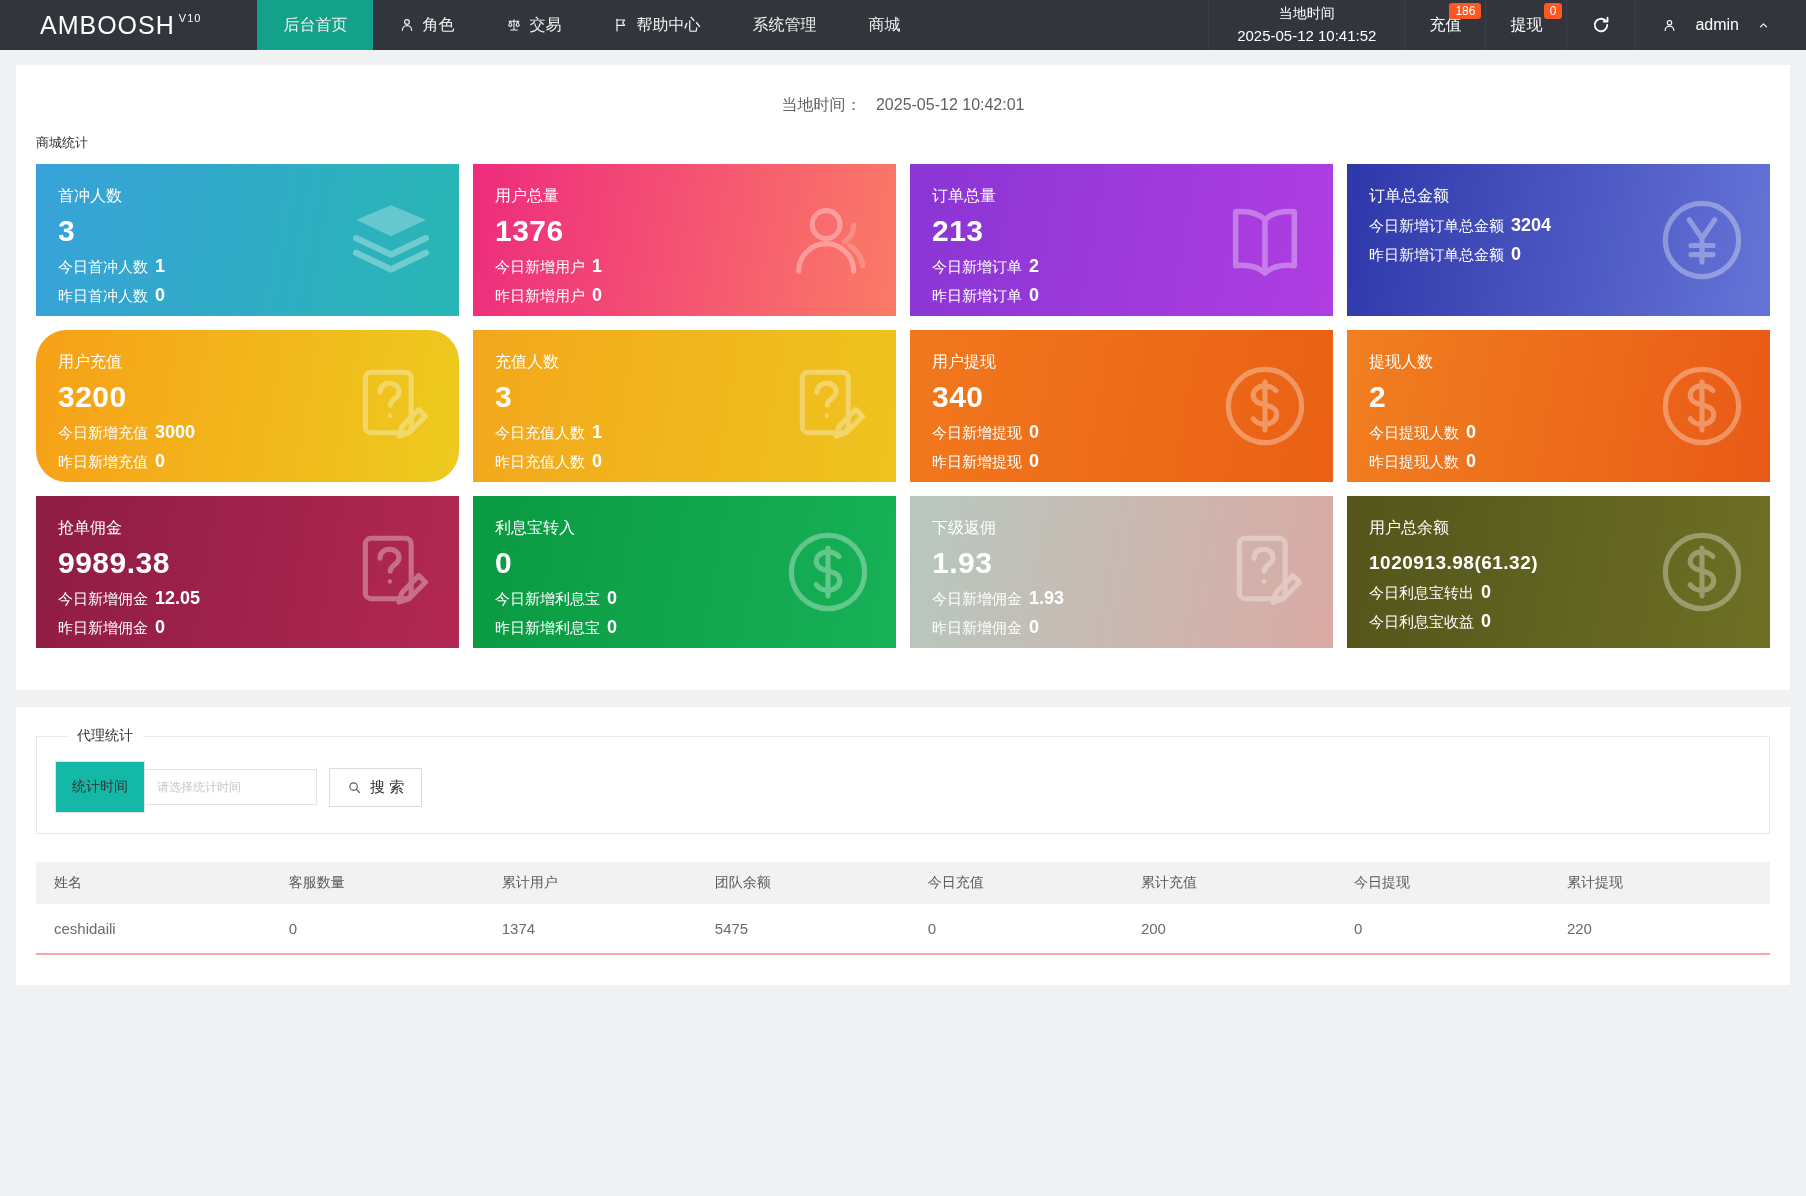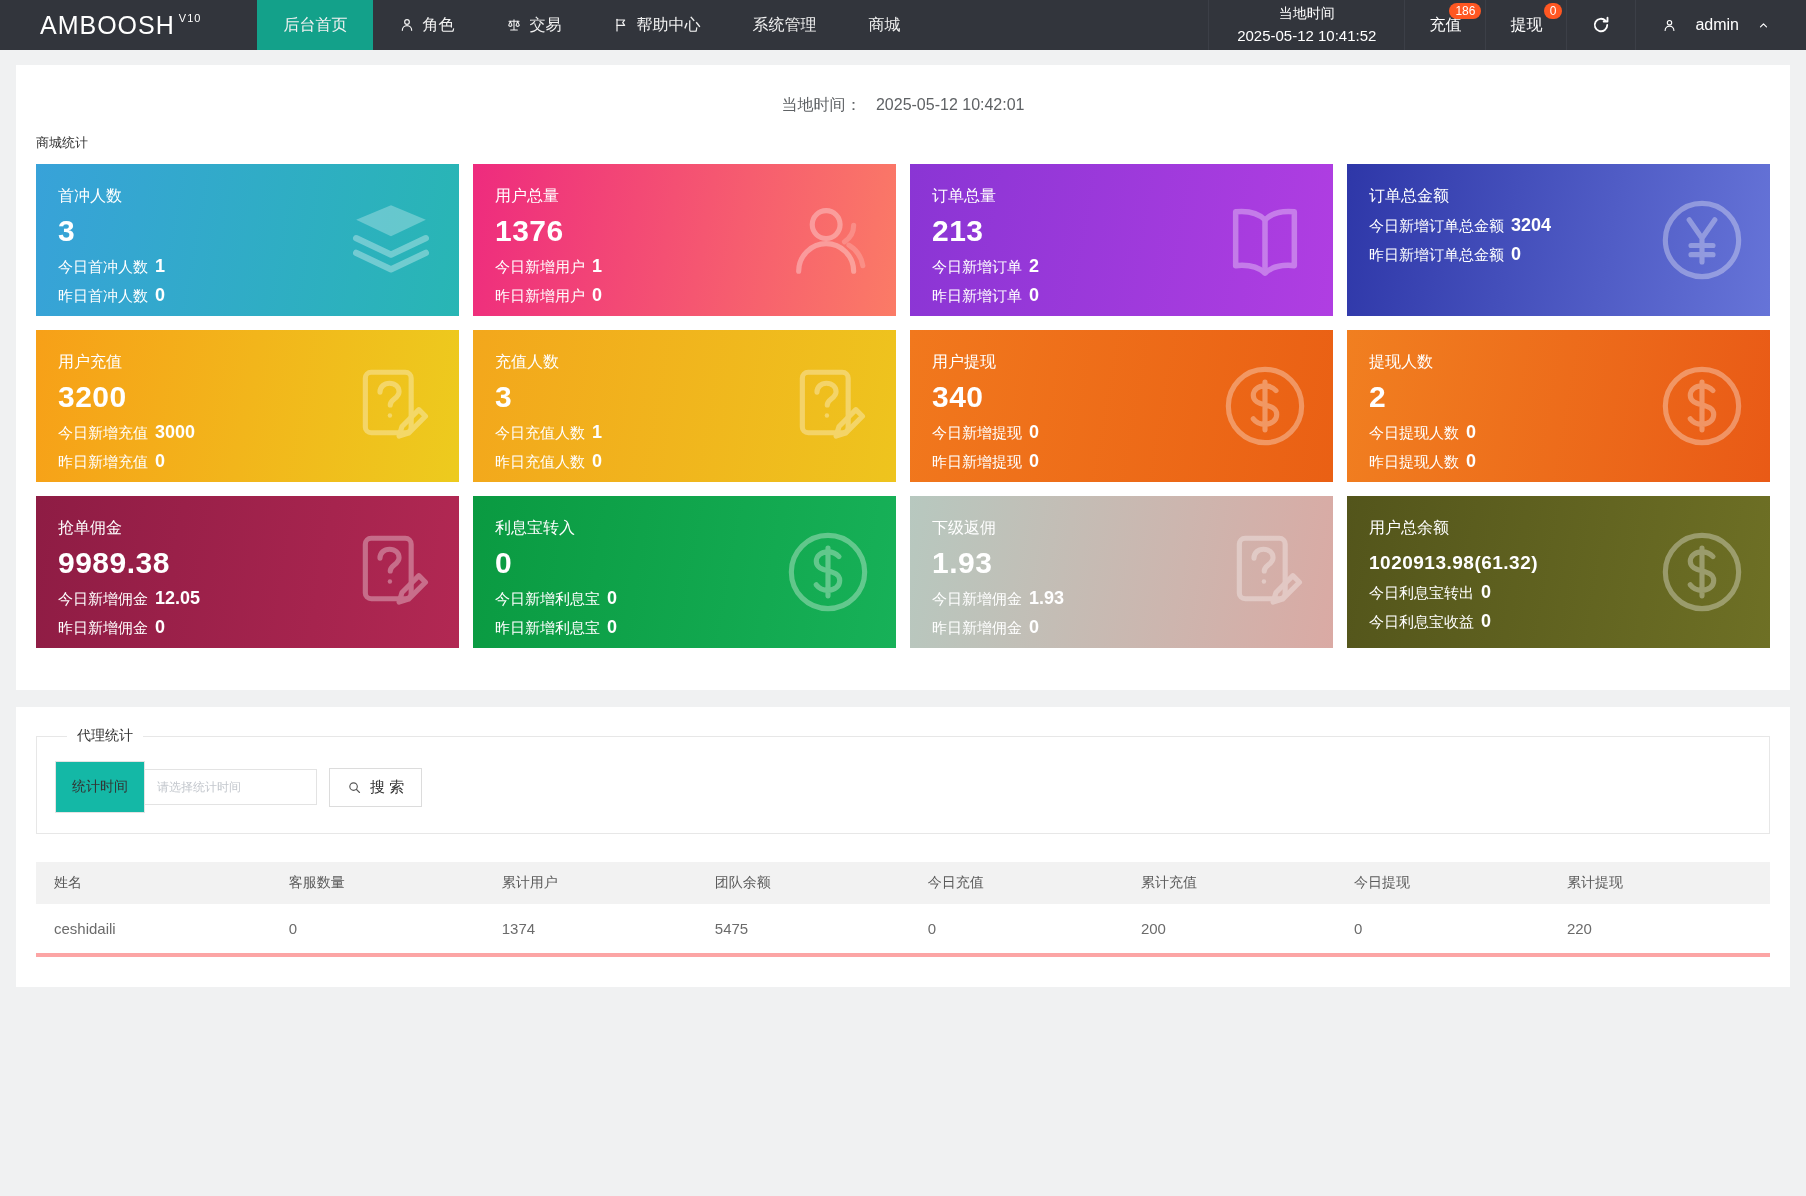--- a/index.html
+++ b/index.html
@@ -18,21 +18,21 @@
   .logo .ver { font-size:11px; margin-left:4px; transform:translateY(-7px); }
   .menu { display:flex; list-style:none; margin:0; padding:0; }
   .menu li { display:flex; align-items:center; gap:7px; padding:0 26px; font-size:16px; color:#f2f2f2; cursor:pointer; }
   .menu li.active { background:#13a18a; }
   .menu .nav-ico svg { width:16px; height:16px; }
   .nav-right { margin-left:auto; display:flex; align-items:stretch; }
   .nav-right > div { border-left:1px solid #3c3f47; }
   .time-block { display:flex; flex-direction:column; justify-content:center; align-items:center; padding:0 28px; font-size:14px; line-height:1.55; }
   .time-block .t2 { font-size:15px; }
   .nav-action { position:relative; display:flex; align-items:center; padding:10px 24px; font-size:16px; cursor:pointer; }
-  .badge { position:absolute; top:3px; right:4px; background:#ff5722; color:#fff; font-size:12px; line-height:16px; padding:0 6px; border-radius:8px; min-width:6px; text-align:center; }
+  .badge { position:absolute; top:3px; right:4px; background:#ff5722; color:#fff; font-size:12px; line-height:16px; padding:0 6px; border-radius:3px; min-width:6px; text-align:center; }
   .refresh svg { width:20px; height:20px; }
   .user-block { display:flex; align-items:center; gap:18px; padding:0 36px 0 26px; font-size:16px; cursor:pointer; }
   .user-block svg { width:15px; height:15px; }
   .user-block .chev svg { width:13px; height:13px; }
 
   
   .content { padding:15px 16px 0; }
   .panel { background:#fff; }
   .panel1 { padding:16px 20px 42px; margin-bottom:17px; }
   .time-line { text-align:center; font-size:16px; color:#5f6265; margin:14px 0 6px; }
@@ -55,21 +55,21 @@
   fieldset.agent legend { font-size:14px; color:#333; padding:0 10px; margin-left:12px; }
   .filter { display:flex; align-items:center; }
   .addon { background:#14b8a6; border:1px solid #e3e3e3; padding:16px 16px; font-size:14px; color:#333; }
   .stat-input { border:1px solid #e3e3e3; border-left:none; padding:10px 12px; width:172px; font-size:12px; color:#333; outline:none; }
   .stat-input::placeholder { color:#c3c7cd; }
   .search-btn { margin-left:12px; display:flex; align-items:center; gap:8px; background:#fff; border:1px solid #dcdcdc; padding:9px 17px; font-size:15px; color:#333; cursor:pointer; }
   .search-btn svg { width:15px; height:15px; color:#555; }
 
   table.agent-table { width:100%; border-collapse:collapse; margin-top:28px; }
   .agent-table th { background:#f2f2f2; font-weight:normal; font-size:14px; color:#5a5a5a; text-align:left; padding:12px 10px; }
-  .agent-table td { font-size:15px; color:#6b6b6b; padding:16px 10px; border-bottom:4px solid #fca5a5; text-align:left; }
+  .agent-table td { font-size:15px; color:#6b6b6b; padding:16px 10px; border-bottom:2px solid #fca5a5; text-align:left; }
   .agent-table th:first-child, .agent-table td:first-child { padding-left:18px; width:14%; }
 </style>
 </head>
 <body>
 
 <div class="topnav">
   <div class="logo">
     <span>AMBOOSH</span>
     <span class="ver">V10</span>
   </div>
@@ -201,21 +201,21 @@
           <div class="card-title">订单总金额</div>
           <div class="card-line"><span>今日新增订单总金额</span><b>3204</b></div>
           <div class="card-line"><span>昨日新增订单总金额</span><b>0</b></div>
           <span class="card-icon">
             <svg viewBox="0 0 24 24" fill="none" stroke="currentColor" stroke-width="1.4" stroke-linecap="round" stroke-linejoin="round">
               <circle cx="12" cy="12" r="10"></circle>
               <path d="M8.5 6.5 12 11.5l3.5-5M12 11.5V18M9 13.5h6M9 16h6"></path>
             </svg>
           </span>
         </div>
-        <div class="card" style="background: linear-gradient(100deg, rgb(247, 160, 24), rgb(237, 203, 30));">
+        <div class="card" style="background: linear-gradient(100deg, rgb(247, 160, 24), rgb(237, 203, 30)); border-radius: 31px;">
           <div class="card-title">用户充值</div>
           <div class="card-value">3200</div>
           <div class="card-line"><span>今日新增充值</span><b>3000</b></div>
           <div class="card-line"><span>昨日新增充值</span><b>0</b></div>
           <span class="card-icon">
             <svg viewBox="0 0 24 24" fill="none" stroke="currentColor" stroke-width="1.4" stroke-linecap="round" stroke-linejoin="round">
               <rect x="5" y="2.8" width="12.5" height="16.5" rx="1.6"></rect>
               <path d="M9 8.2c0-1.4 1.1-2.4 2.6-2.4s2.6 1 2.6 2.3c0 1.8-2.4 2-2.4 3.6"></path>
               <circle cx="11.7" cy="14.6" r=".6" fill="currentColor" stroke="none"></circle>
               <path d="M14.2 20.2l.8-2.6 4.6-4.6 1.8 1.8-4.6 4.6z"></path>

